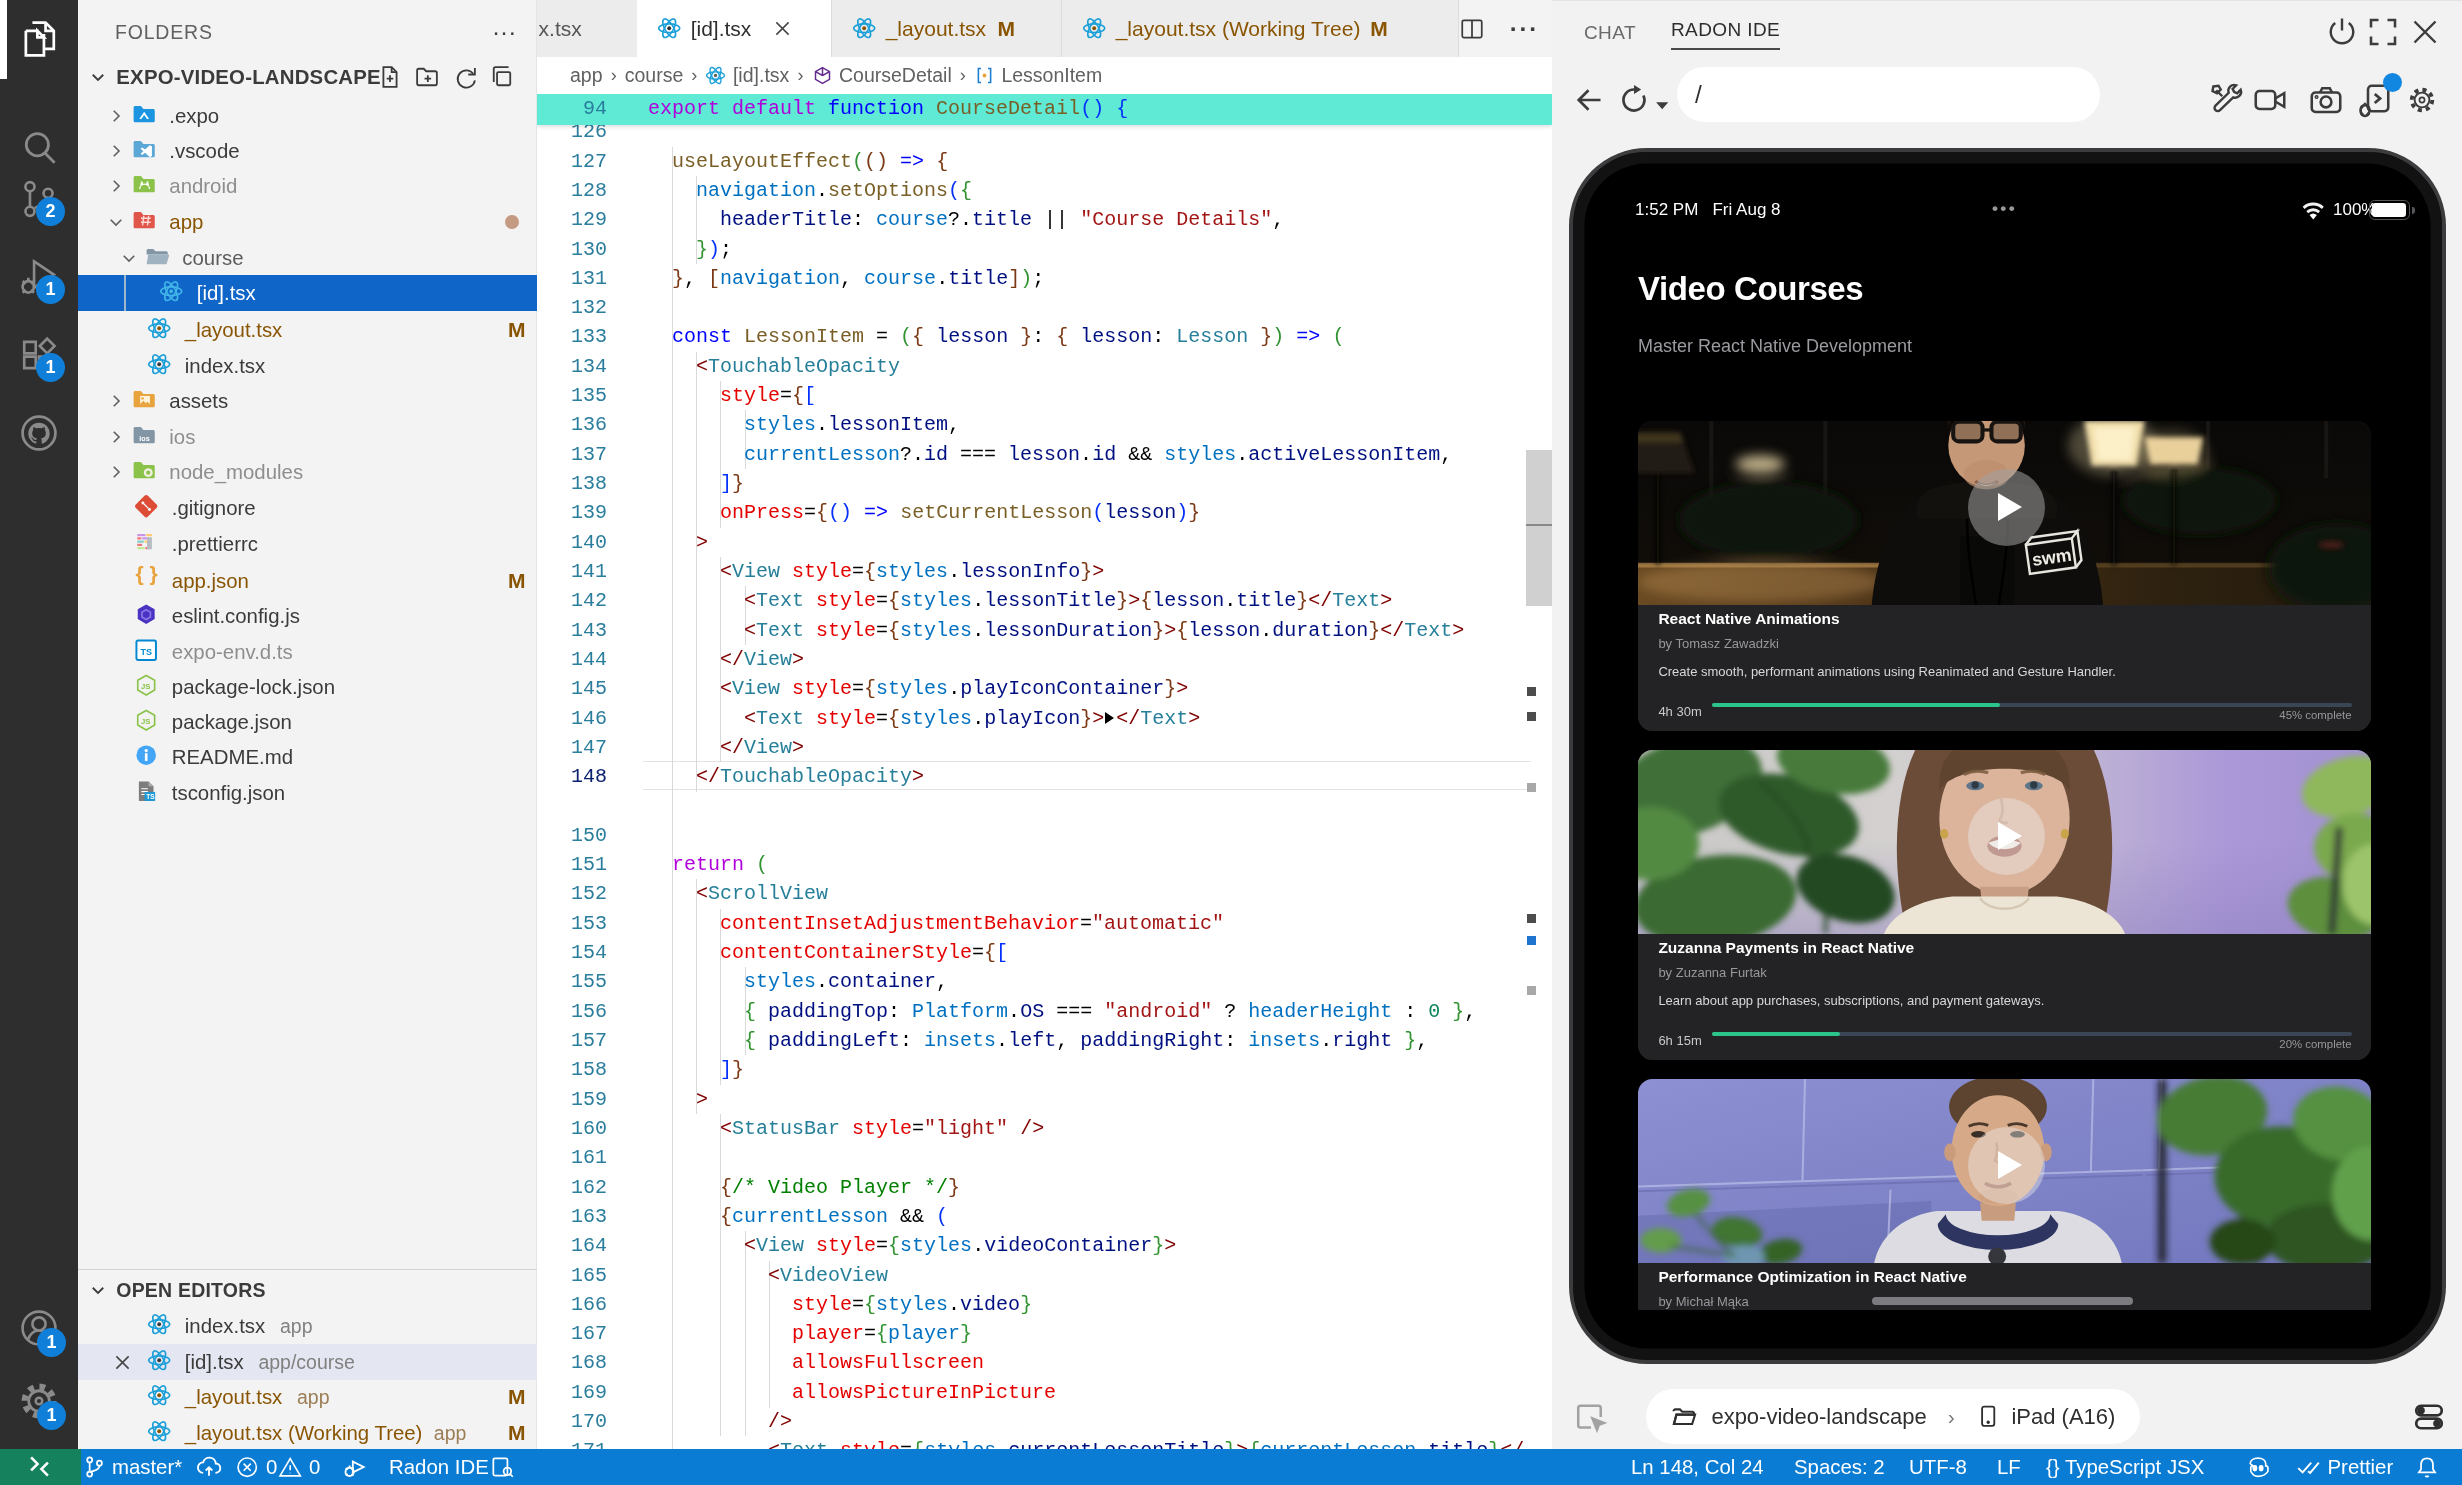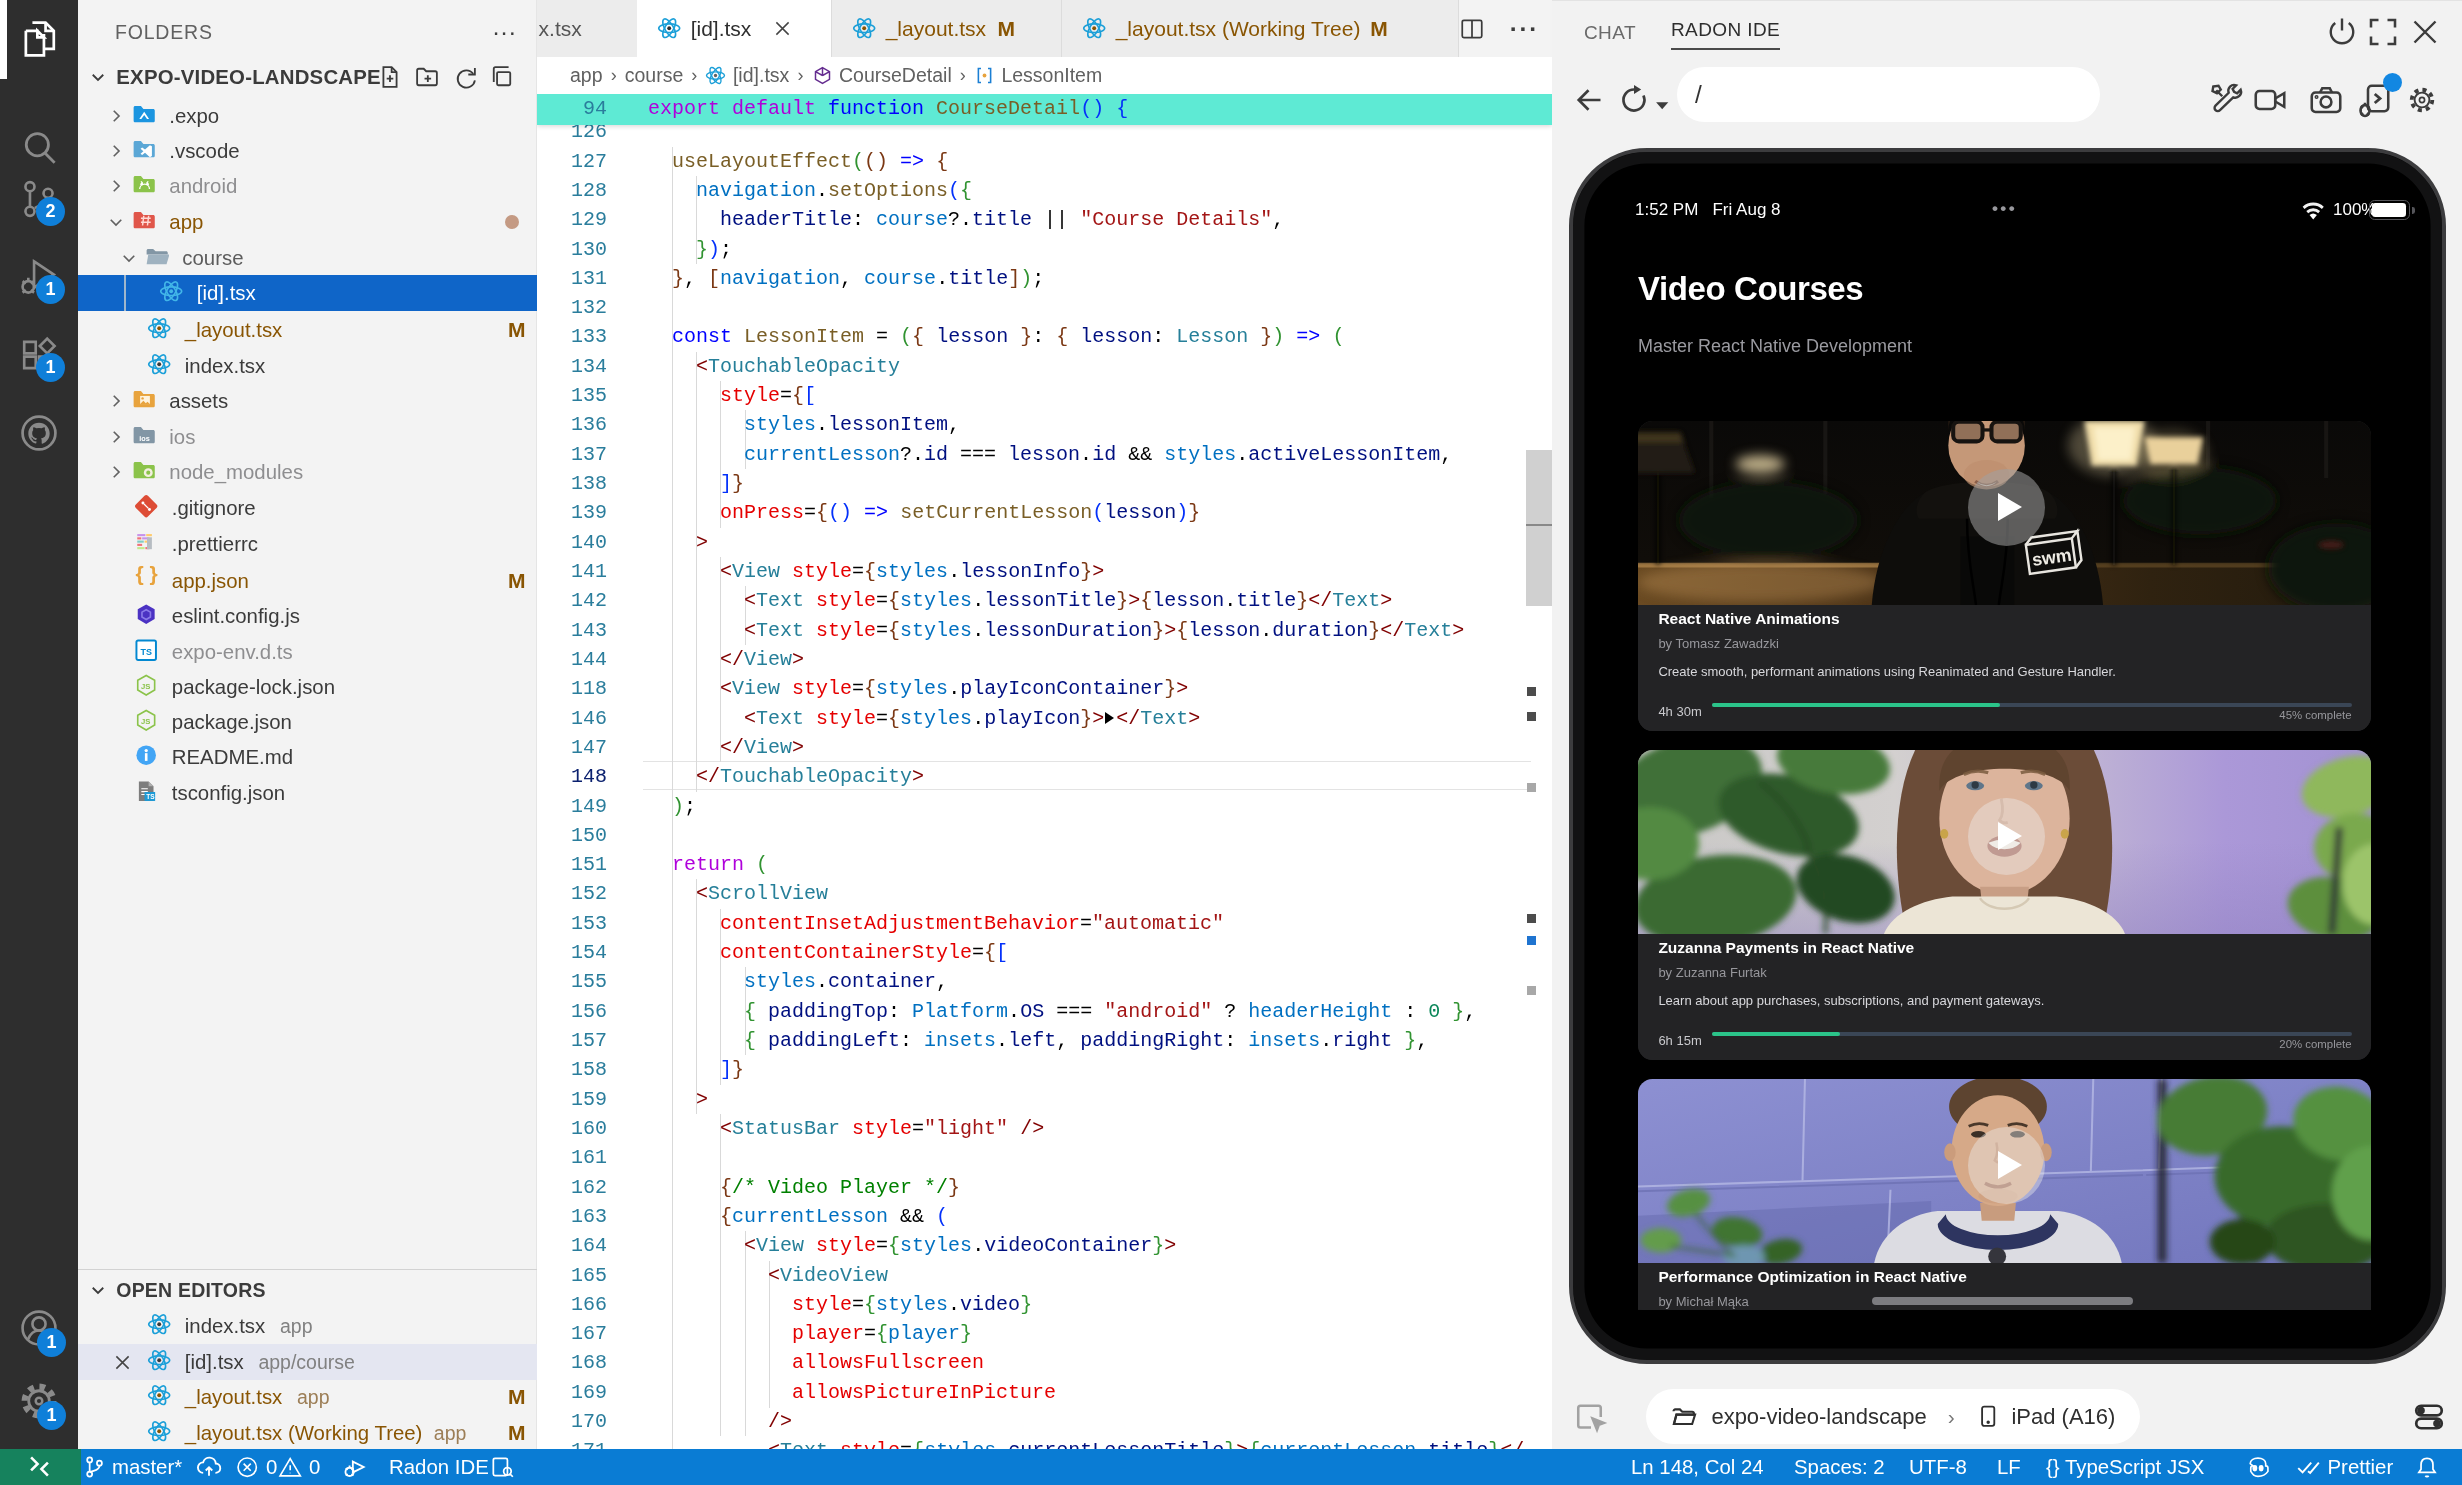--- a/index.html
+++ b/index.html
@@ -339,25 +339,24 @@
 <div class="crow" style="top:287px"><span class="lnum">135</span><span class="ctext">&nbsp;&nbsp;&nbsp;&nbsp;&nbsp;&nbsp;<i class="a">style</i>=<i class="b3">{</i><i class="b1">[</i></span></div>
 <div class="crow" style="top:316px"><span class="lnum">136</span><span class="ctext">&nbsp;&nbsp;&nbsp;&nbsp;&nbsp;&nbsp;&nbsp;&nbsp;<i class="v">styles</i>.<i class="p">lessonItem</i>,</span></div>
 <div class="crow" style="top:346px"><span class="lnum">137</span><span class="ctext">&nbsp;&nbsp;&nbsp;&nbsp;&nbsp;&nbsp;&nbsp;&nbsp;<i class="v">currentLesson</i>?.<i class="p">id</i>&nbsp;===&nbsp;<i class="p">lesson</i>.<i class="p">id</i>&nbsp;&amp;&amp;&nbsp;<i class="v">styles</i>.<i class="p">activeLessonItem</i>,</span></div>
 <div class="crow" style="top:375px"><span class="lnum">138</span><span class="ctext">&nbsp;&nbsp;&nbsp;&nbsp;&nbsp;&nbsp;<i class="b1">]</i><i class="b3">}</i></span></div>
 <div class="crow" style="top:404px"><span class="lnum">139</span><span class="ctext">&nbsp;&nbsp;&nbsp;&nbsp;&nbsp;&nbsp;<i class="a">onPress</i>=<i class="b3">{</i><i class="b1">()</i>&nbsp;<i class="b">=&gt;</i>&nbsp;<i class="fn">setCurrentLesson</i><i class="b1">(</i><i class="p">lesson</i><i class="b1">)</i><i class="b3">}</i></span></div>
 <div class="crow" style="top:434px"><span class="lnum">140</span><span class="ctext">&nbsp;&nbsp;&nbsp;&nbsp;<i class="tg">&gt;</i></span></div>
 <div class="crow" style="top:463px"><span class="lnum">141</span><span class="ctext">&nbsp;&nbsp;&nbsp;&nbsp;&nbsp;&nbsp;<i class="tg">&lt;</i><i class="t">View</i>&nbsp;<i class="a">style</i>=<i class="b3">{</i><i class="v">styles</i>.<i class="p">lessonInfo</i><i class="b3">}</i><i class="tg">&gt;</i></span></div>
 <div class="crow" style="top:492px"><span class="lnum">142</span><span class="ctext">&nbsp;&nbsp;&nbsp;&nbsp;&nbsp;&nbsp;&nbsp;&nbsp;<i class="tg">&lt;</i><i class="t">Text</i>&nbsp;<i class="a">style</i>=<i class="b3">{</i><i class="v">styles</i>.<i class="p">lessonTitle</i><i class="b3">}</i><i class="tg">&gt;</i><i class="b3">{</i><i class="p">lesson</i>.<i class="p">title</i><i class="b3">}</i><i class="tg">&lt;/</i><i class="t">Text</i><i class="tg">&gt;</i></span></div>
 <div class="crow" style="top:522px"><span class="lnum">143</span><span class="ctext">&nbsp;&nbsp;&nbsp;&nbsp;&nbsp;&nbsp;&nbsp;&nbsp;<i class="tg">&lt;</i><i class="t">Text</i>&nbsp;<i class="a">style</i>=<i class="b3">{</i><i class="v">styles</i>.<i class="p">lessonDuration</i><i class="b3">}</i><i class="tg">&gt;</i><i class="b3">{</i><i class="p">lesson</i>.<i class="p">duration</i><i class="b3">}</i><i class="tg">&lt;/</i><i class="t">Text</i><i class="tg">&gt;</i></span></div>
 <div class="crow" style="top:551px"><span class="lnum">144</span><span class="ctext">&nbsp;&nbsp;&nbsp;&nbsp;&nbsp;&nbsp;<i class="tg">&lt;/</i><i class="t">View</i><i class="tg">&gt;</i></span></div>
-<div class="crow" style="top:580px"><span class="lnum">118</span><span class="ctext">&nbsp;&nbsp;&nbsp;&nbsp;&nbsp;&nbsp;<i class="tg">&lt;</i><i class="t">View</i>&nbsp;<i class="a">style</i>=<i class="b3">{</i><i class="v">styles</i>.<i class="p">playIconContainer</i><i class="b3">}</i><i class="tg">&gt;</i></span></div>
+<div class="crow" style="top:580px"><span class="lnum">145</span><span class="ctext">&nbsp;&nbsp;&nbsp;&nbsp;&nbsp;&nbsp;<i class="tg">&lt;</i><i class="t">View</i>&nbsp;<i class="a">style</i>=<i class="b3">{</i><i class="v">styles</i>.<i class="p">playIconContainer</i><i class="b3">}</i><i class="tg">&gt;</i></span></div>
 <div class="crow" style="top:610px"><span class="lnum">146</span><span class="ctext">&nbsp;&nbsp;&nbsp;&nbsp;&nbsp;&nbsp;&nbsp;&nbsp;<i class="tg">&lt;</i><i class="t">Text</i>&nbsp;<i class="a">style</i>=<i class="b3">{</i><i class="v">styles</i>.<i class="p">playIcon</i><i class="b3">}</i><i class="tg">&gt;</i><span style="display:inline-block;width:12px"><span style="display:inline-block;width:0;height:0;border-left:9.8px solid #000;border-top:6.1px solid transparent;border-bottom:6.1px solid transparent;margin-left:0.8px"></span></span><i class="tg">&lt;/</i><i class="t">Text</i><i class="tg">&gt;</i></span></div>
 <div class="crow" style="top:639px"><span class="lnum">147</span><span class="ctext">&nbsp;&nbsp;&nbsp;&nbsp;&nbsp;&nbsp;<i class="tg">&lt;/</i><i class="t">View</i><i class="tg">&gt;</i></span></div>
 <div class="crow" style="top:668px"><span class="lnum act">148</span><span class="ctext">&nbsp;&nbsp;&nbsp;&nbsp;<i class="tg">&lt;/</i><i class="t">TouchableOpacity</i><i class="tg">&gt;</i></span></div>
-<div class="crow" style="top:698px"><span class="lnum">149</span><span class="ctext">&nbsp;&nbsp;<i class="b2">)</i>;</span></div>
 <div class="crow" style="top:727px"><span class="lnum">150</span><span class="ctext"></span></div>
 <div class="crow" style="top:756px"><span class="lnum">151</span><span class="ctext">&nbsp;&nbsp;<i class="k">return</i>&nbsp;<i class="b2">(</i></span></div>
 <div class="crow" style="top:785px"><span class="lnum">152</span><span class="ctext">&nbsp;&nbsp;&nbsp;&nbsp;<i class="tg">&lt;</i><i class="t">ScrollView</i></span></div>
 <div class="crow" style="top:815px"><span class="lnum">153</span><span class="ctext">&nbsp;&nbsp;&nbsp;&nbsp;&nbsp;&nbsp;<i class="a">contentInsetAdjustmentBehavior</i>=<i class="s">"automatic"</i></span></div>
 <div class="crow" style="top:844px"><span class="lnum">154</span><span class="ctext">&nbsp;&nbsp;&nbsp;&nbsp;&nbsp;&nbsp;<i class="a">contentContainerStyle</i>=<i class="b3">{</i><i class="b1">[</i></span></div>
 <div class="crow" style="top:873px"><span class="lnum">155</span><span class="ctext">&nbsp;&nbsp;&nbsp;&nbsp;&nbsp;&nbsp;&nbsp;&nbsp;<i class="v">styles</i>.<i class="p">container</i>,</span></div>
 <div class="crow" style="top:903px"><span class="lnum">156</span><span class="ctext">&nbsp;&nbsp;&nbsp;&nbsp;&nbsp;&nbsp;&nbsp;&nbsp;<i class="b2">{</i>&nbsp;<i class="p">paddingTop</i>:&nbsp;<i class="v">Platform</i>.<i class="p">OS</i>&nbsp;===&nbsp;<i class="s">"android"</i>&nbsp;?&nbsp;<i class="v">headerHeight</i>&nbsp;:&nbsp;<i class="n">0</i>&nbsp;<i class="b2">}</i>,</span></div>
 <div class="crow" style="top:932px"><span class="lnum">157</span><span class="ctext">&nbsp;&nbsp;&nbsp;&nbsp;&nbsp;&nbsp;&nbsp;&nbsp;<i class="b2">{</i>&nbsp;<i class="p">paddingLeft</i>:&nbsp;<i class="v">insets</i>.<i class="p">left</i>,&nbsp;<i class="p">paddingRight</i>:&nbsp;<i class="v">insets</i>.<i class="p">right</i>&nbsp;<i class="b2">}</i>,</span></div>
 <div class="crow" style="top:961px"><span class="lnum">158</span><span class="ctext">&nbsp;&nbsp;&nbsp;&nbsp;&nbsp;&nbsp;<i class="b1">]</i><i class="b3">}</i></span></div>
 <div class="crow" style="top:991px"><span class="lnum">159</span><span class="ctext">&nbsp;&nbsp;&nbsp;&nbsp;<i class="tg">&gt;</i></span></div>

